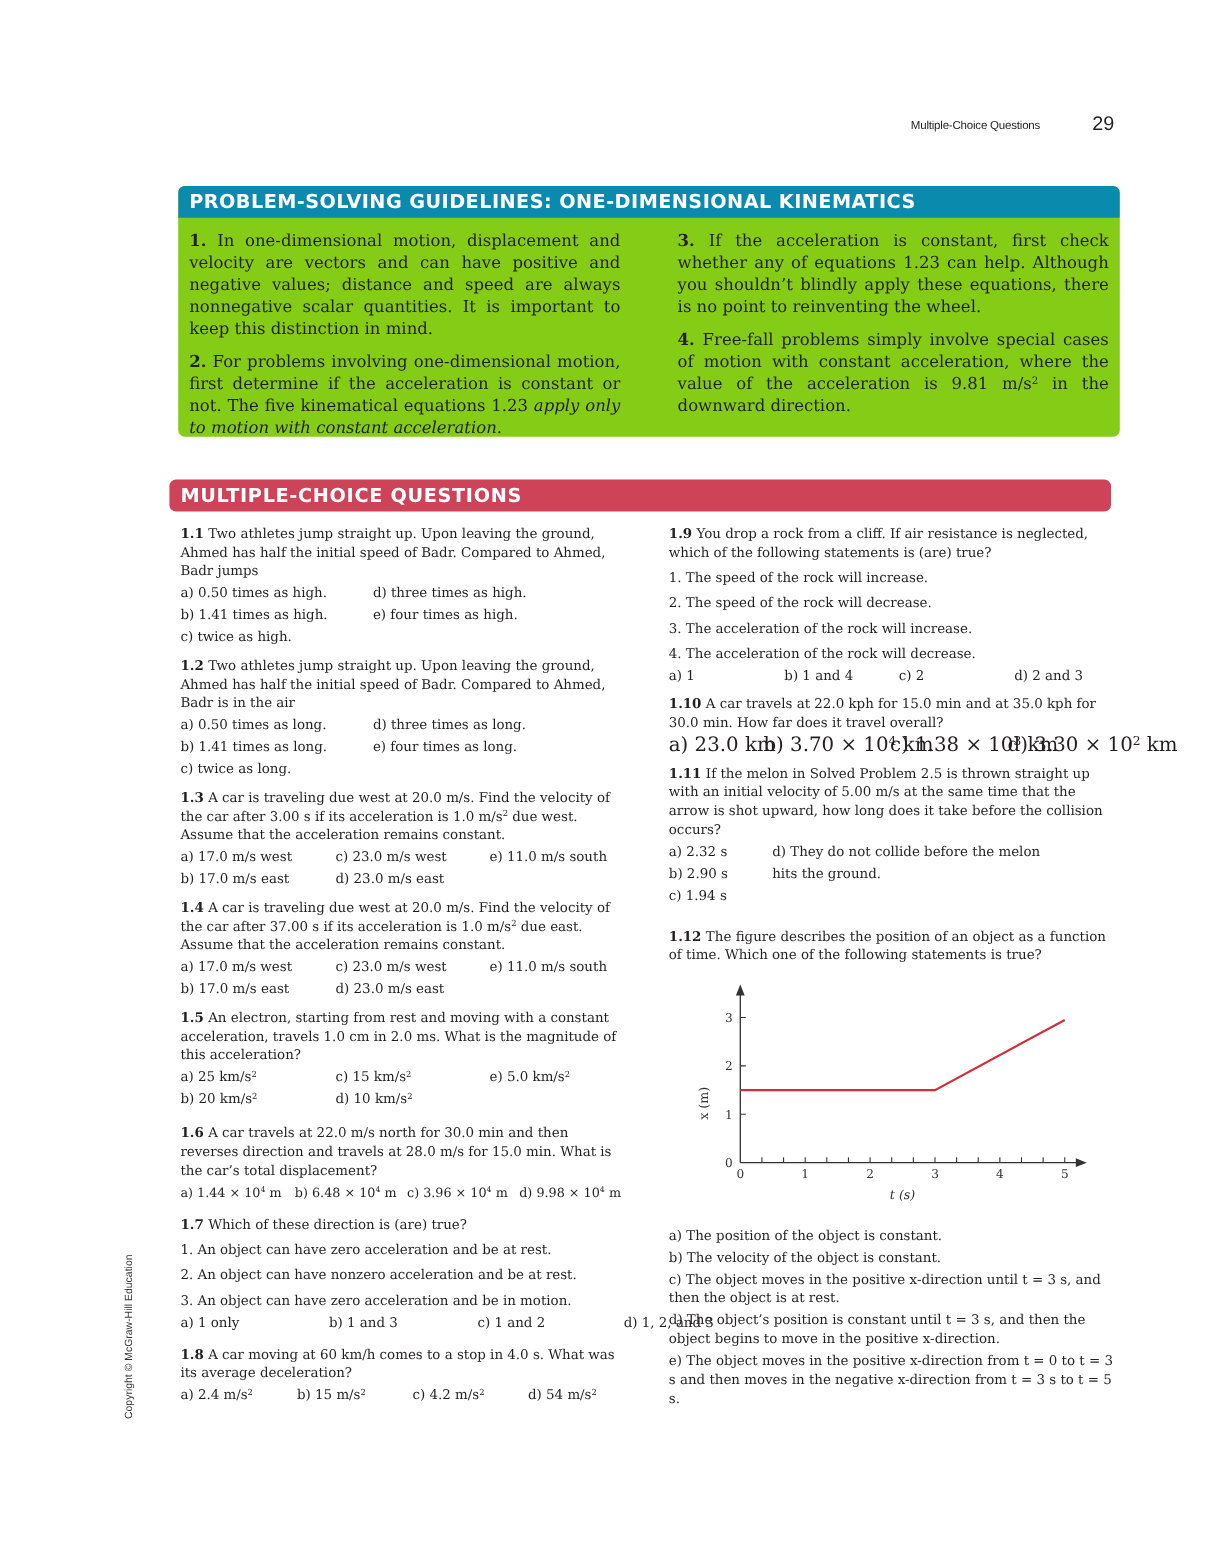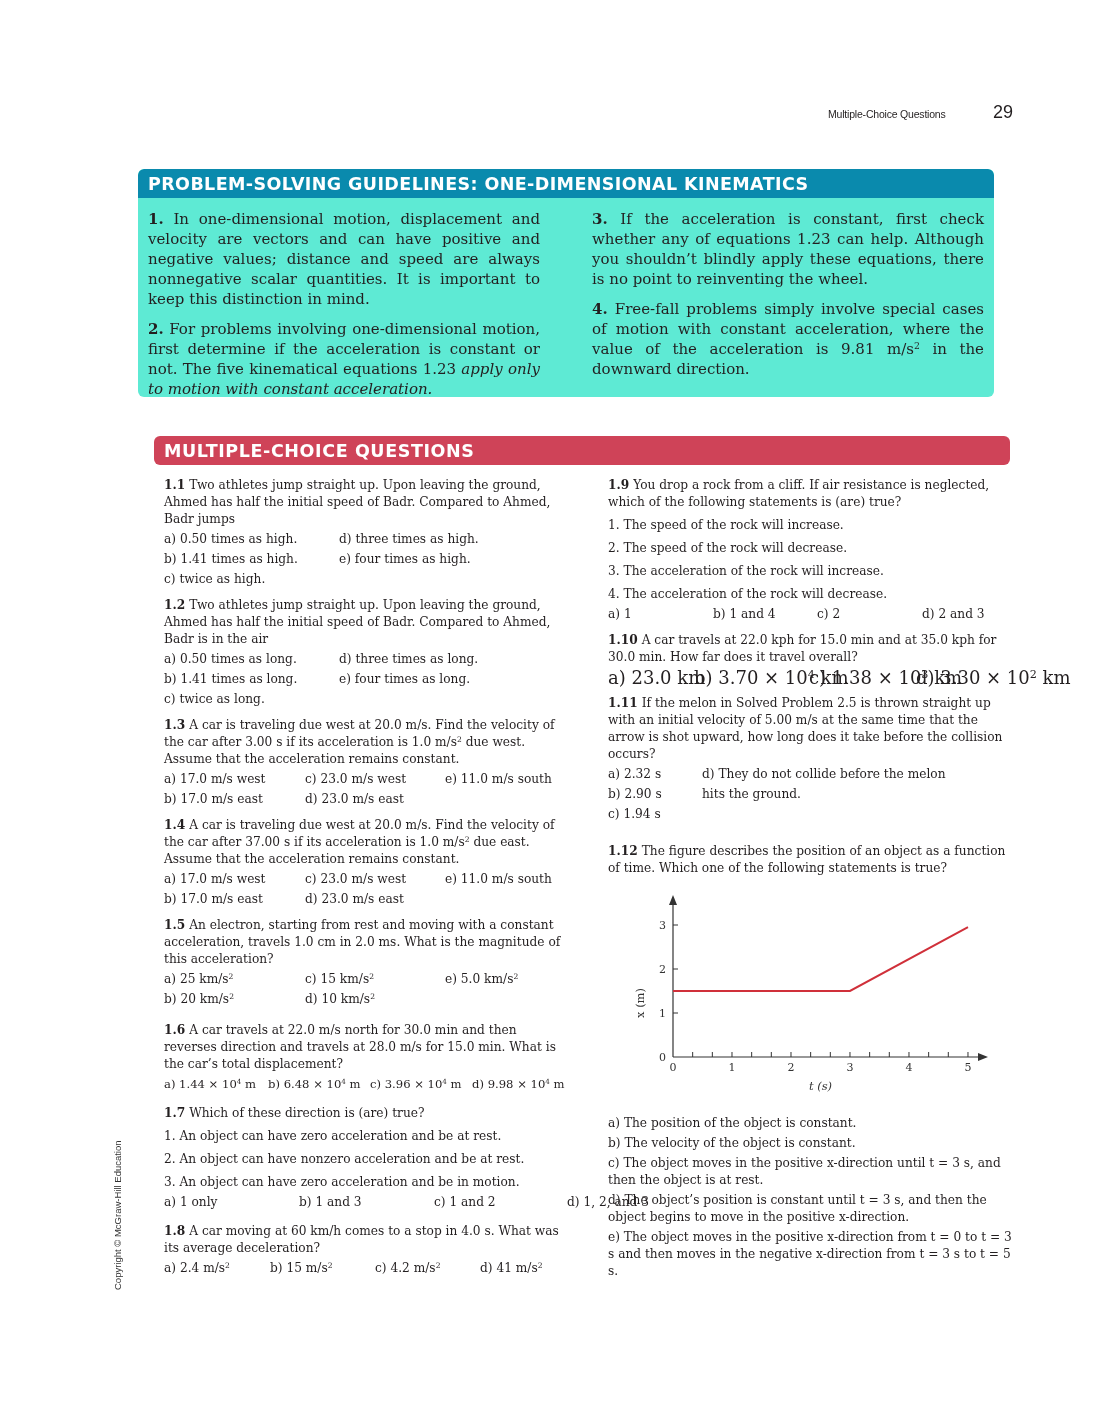--- a/index.html
+++ b/index.html
@@ -5,21 +5,21 @@
   * { box-sizing: border-box; margin: 0; padding: 0; }
   html, body { width: 1118px; height: 1403px; background: #ffffff; }
   body { position: relative; font-family: "DejaVu Serif", "Liberation Serif", serif; color: #231f20; overflow: hidden; }
 
   .running-head { position: absolute; top: 108px; left: 828px; font-family: "Liberation Sans", sans-serif; font-size: 10.5px; color: #231f20; letter-spacing: -0.2px; }
   .page-num { position: absolute; top: 102px; left: 993px; font-family: "Liberation Sans", sans-serif; font-size: 18px; font-weight: normal; color: #231f20; }
 
   .copyright { position: absolute; left: 112px; top: 1290px; transform-origin: left top; transform: rotate(-90deg); font-family: "Liberation Sans", sans-serif; font-size: 9.5px; color: #333; white-space: nowrap; }
 
   
-  .guide-box { position: absolute; left: 138px; top: 169px; width: 856px; height: 228px; background: #5eead4; border-radius: 6px; overflow: hidden; }
+  .guide-box { position: absolute; left: 162px; top: 169px; width: 856px; height: 228px; background: #84cc16; border-radius: 6px; overflow: hidden; }
   .guide-header { height: 29px; background: #0a8aad; border-radius: 6px 6px 0 0; color: #ffffff; font-family: "DejaVu Sans", "Liberation Sans", sans-serif; font-weight: bold; font-size: 17.5px; letter-spacing: 0.4px; padding: 5px 0 0 10px; }
   .guide-col { position: absolute; top: 40px; width: 392px; font-size: 15px; line-height: 20px; text-align: justify; }
   .guide-col.left { left: 10px; }
   .guide-col.right { left: 454px; }
   .guide-item { margin-bottom: 10px; }
   .guide-item b { font-weight: bold; }
   .guide-item i { font-style: italic; }
   sup { font-size: 0.62em; vertical-align: 0.55em; line-height: 0; }
 
   
@@ -141,21 +141,21 @@
       <span class="opt">d) 1, 2, and 3</span>
     </div>
   </div>
 
   <div class="q" style="margin-top:12px;">
     <div class="q-stem"><span class="q-num">1.8</span><span>A car moving at 60 km/h comes to a stop in 4.0 s. What was its average deceleration?</span></div>
     <div class="opts" style="grid-template-columns: 106px 105px 105px 1fr;">
       <span class="opt"><span>a) 2.4 m/s</span><sup>2</sup></span>
       <span class="opt"><span>b) 15 m/s</span><sup>2</sup></span>
       <span class="opt"><span>c) 4.2 m/s</span><sup>2</sup></span>
-      <span class="opt"><span>d) 41 m/s</span><sup>2</sup></span>
+      <span class="opt"><span>d) 54 m/s</span><sup>2</sup></span>
     </div>
   </div>
 </div>
 
 <div class="col right">
 
   <div class="q">
     <div class="q-stem"><span class="q-num">1.9</span><span>You drop a rock from a cliff. If air resistance is neglected, which of the following statements is (are) true?</span></div>
     <div class="stmt">1. The speed of the rock will increase.</div>
     <div class="stmt">2. The speed of the rock will decrease.</div>

